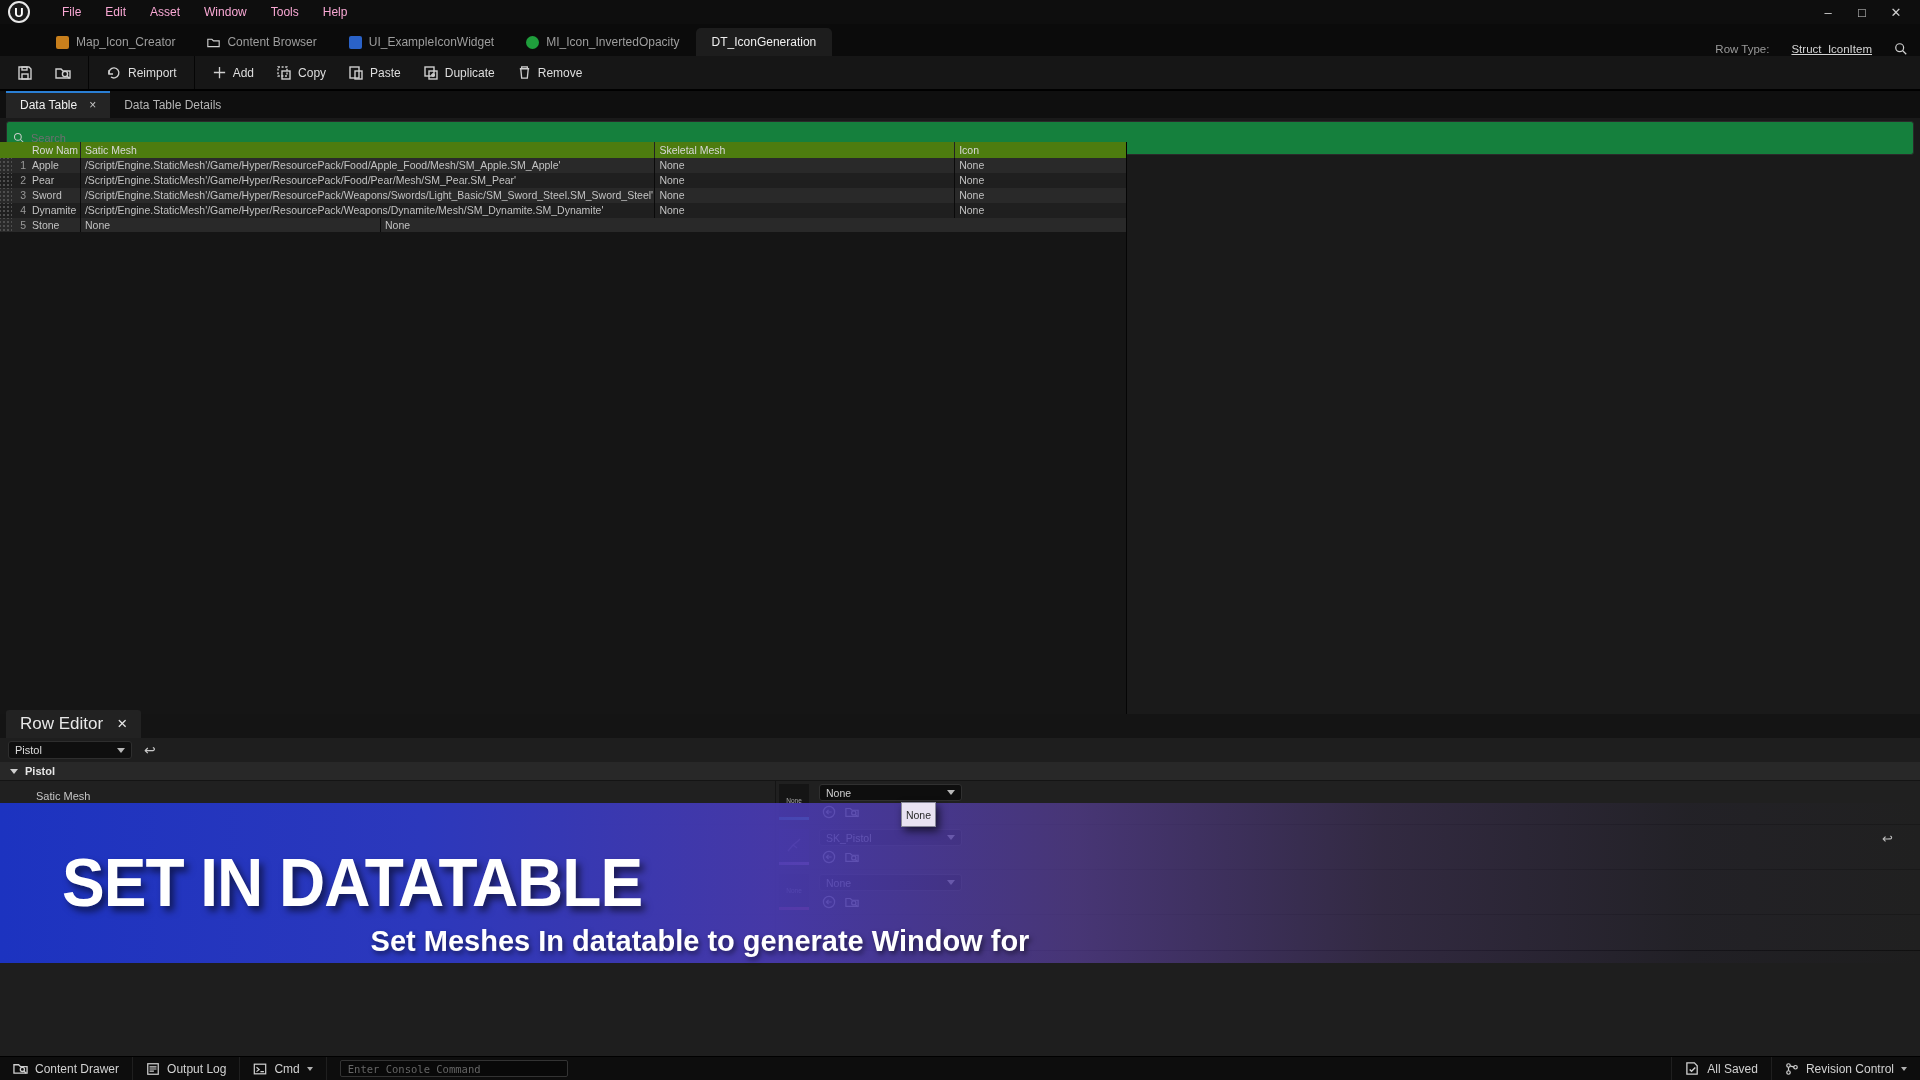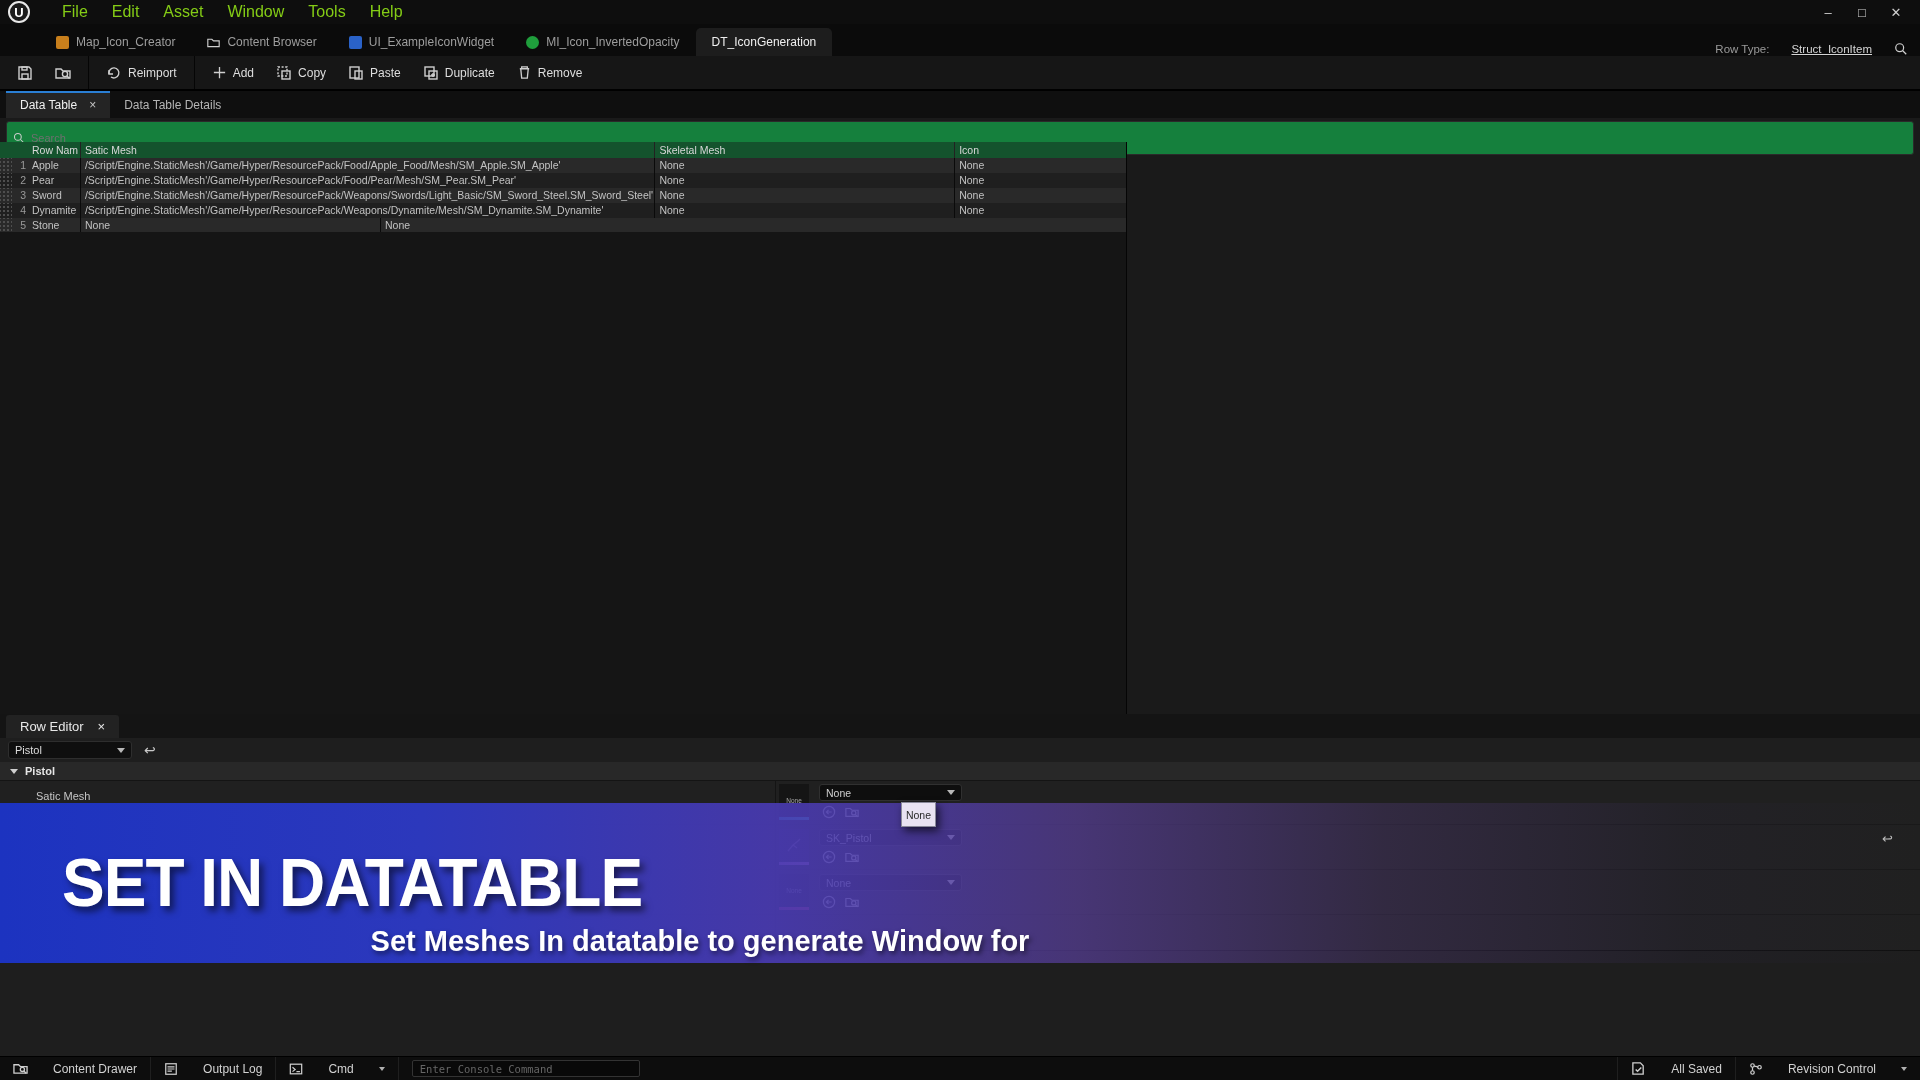--- a/index.html
+++ b/index.html
@@ -4,21 +4,21 @@
 <style>
   * { margin:0; padding:0; box-sizing:border-box; }
   html,body { background:#000; }
   body { font-family:"Liberation Sans", sans-serif; width:1920px; height:1080px; position:relative; overflow:hidden; color:#c8c8c8; }
   .abs { position:absolute; }
 
   
   #titlebar { left:0; top:0; width:1920px; height:24px; background:#0e0e0e; display:flex; align-items:center; }
   .ue-logo { width:22px; height:22px; border-radius:50%; border:2px solid #e8e8e8; margin-left:8px; display:flex; align-items:center; justify-content:center; color:#fff; font-weight:bold; font-size:13px; background:#1a1a1a; }
   .menus { display:flex; margin-left:22px; gap:4px; }
-  .menu-item { color:#84cc16; font-size:16px; padding:2px 10px; cursor:default; }
+  .menu-item { color:#f9a8d4; font-size:12px; padding:2px 10px; cursor:default; }
   .win-controls { margin-left:auto; display:flex; align-items:center; gap:6px; padding-right:10px; color:#cfcfcf; font-size:13px; }
   .win-btn { width:28px; text-align:center; }
 
   
   #tabstrip { left:0; top:24px; width:1920px; height:32px; background:#0b0b0b; display:flex; align-items:flex-end; }
   .atab { display:flex; align-items:center; gap:7px; height:28px; padding:0 16px; font-size:12px; color:#9e9e9e; }
   .atab.active { background:#1d1d1d; color:#efefef; border-radius:5px 5px 0 0;flex-direction:column; }
   .atab .close { margin-left:10px; color:#bbb; font-size:13px; }
   .tab-ic { width:13px; height:13px; border-radius:2px; display:inline-block; }
   .rowtype { margin-left:auto; display:flex; align-items:center; gap:22px; padding-right:12px; font-size:11.5px; color:#9a9a9a; }
@@ -39,38 +39,38 @@
   
   #searchwrap { left:6px; top:121px; width:1908px; height:17px; background:#15803d; border:1px solid #2a2a2a; border-radius:3px; display:flex; align-items:center; padding:16px 6px; gap:6px; }
   #searchwrap input { flex:1; background:transparent; border:none; outline:none; color:#cfcfcf; font-size:11px; font-family:"Liberation Sans",sans-serif; }
   #searchwrap input::placeholder { color:#6f6f6f; }
 
   
   #mainarea { left:0; top:118px; width:1920px; height:596px; background:#1a1a1a; }
   #tablepanel { left:0; top:142px; width:1127px; background:#151515; border-right:1px solid #050505; }
   #tablefill { left:0; top:232px; width:1127px; height:482px; background:#151515; border-right:1px solid #050505; }
   .trow { display:flex; height:15px; line-height:15px; font-size:10.5px; white-space:nowrap; }
-  .thead { background:#14532d; color:#d8d8d8; height:16px; line-height:16px; }
+  .thead { background:#4d7c0f; color:#d8d8d8; height:16px; line-height:16px; }
   .c-drag { width:12px; background-image:radial-gradient(#4e4e4e 1px, transparent 1px); background-size:4px 4px; background-position:2px 2px; }
   .thead .c-drag { background-image:none; }
   .c-num { width:18px; text-align:right; padding-right:4px; color:#9a9a9a; }
   .c-name { width:50px; overflow:hidden; padding-left:2px; }
   .c-sm { width:575px; overflow:hidden; border-left:1px solid #0a0a0a; padding-left:4px; }
   .c-sk { width:300px; overflow:hidden; border-left:1px solid #0a0a0a; padding-left:4px; }
   .c-ic { width:172px; overflow:hidden; border-left:1px solid #0a0a0a; padding-left:4px; }
   .thead .c-sm,.thead .c-sk,.thead .c-ic { border-left:1px solid #222; }
   .r-odd { background:#292929; color:#c2c2c2; }
   .r-even { background:#1f1f1f; color:#c2c2c2; }
   .r-sel { background:#46413a; color:#e7a03a; box-shadow:inset 0 0 0 1px #c8882a; }
   .r-sel .c-num { color:#e7a03a; }
 
   
   #roweditor { left:0; top:714px; width:1920px; height:346px; background:#1e1e1e; border-top:1px solid #000; }
   #re-tabs { left:0; top:714px; width:1920px; height:24px; background:#141414; display:flex; align-items:flex-end; }
-  .retab { background:#222; color:#e8e8e8; font-size:13px; padding:4px 14px; display:flex; gap:14px; align-items:center; margin-left:6px; border-radius:3px 3px 0 0; }
+  .retab { background:#222; color:#e8e8e8; font-size:17px; padding:4px 14px; display:flex; gap:14px; align-items:center; margin-left:6px; border-radius:3px 3px 0 0; }
   #re-combo-row { left:0; top:738px; width:1920px; height:24px; display:flex; align-items:center; gap:12px; padding-left:8px; }
   .combo { width:124px; height:18px; background:#0f0f0f; border:1px solid #2e2e2e; border-radius:3px; font-size:11px; color:#dcdcdc; display:flex; align-items:center; padding:0 6px; justify-content:space-between; }
   .chev { width:0; height:0; border-left:4px solid transparent; border-right:4px solid transparent; border-top:5px solid #b8b8b8; }
   .undo-g { color:#c9c9c9; font-size:14px; }
   #re-section { left:0; top:762px; width:1920px; height:19px; background:#282828; display:flex; align-items:center; gap:7px; padding-left:10px; font-size:11px; font-weight:bold; color:#e6e6e6; border-bottom:1px solid #141414; }
   .tri-down { width:0; height:0; border-left:4px solid transparent; border-right:4px solid transparent; border-top:5px solid #cfcfcf; }
 
   #propgrid { left:0; top:781px; width:1920px; height:170px; background:#202020; border-bottom:1px solid #101010; }
   .pg-divider { position:absolute; left:775px; top:0; width:1px; height:170px; background:#141414; }
   .prow { position:absolute; left:0; width:1920px; height:44px; border-bottom:1px solid #191919; }
@@ -83,21 +83,21 @@
   .reset-far { position:absolute; left:1882px; top:50px; color:#bdbdbd; font-size:13px; z-index:25; }
 
   
   #banner { left:0; top:803px; width:1920px; height:160px; z-index:20; pointer-events:none;
     background:linear-gradient(90deg, #1c33c0 0%, #2c38bc 22%, rgba(72,58,176,.93) 40%, rgba(90,64,158,.68) 56%, rgba(80,58,120,.38) 72%, rgba(50,42,78,.15) 88%, rgba(40,35,60,0) 100%); }
   #banner-title { position:absolute; left:62px; top:42px; font-size:64px; font-weight:800; letter-spacing:-1px; color:#fff; transform:scaleY(1.08); text-shadow:4px 5px 7px rgba(0,0,0,.55); }
   #banner-sub { position:absolute; left:285px; top:122px; width:830px; text-align:center; font-size:29px; font-weight:700; color:#fff; text-shadow:2px 3px 5px rgba(0,0,0,.5); }
 
   
   #statusbar { left:0; top:1056px; width:1920px; height:24px; background:#0d0d0d; border-top:1px solid #000; display:flex; align-items:center; font-size:12px; color:#d2d2d2; }
-  .sb-item { display:flex; align-items:center; gap:25px; padding:0 13px; height:100%; border-right:1px solid #1f1f1f; }
+  .sb-item { display:flex; align-items:center; gap:7px; padding:0 13px; height:100%; border-right:1px solid #1f1f1f; }
   .sb-right { margin-left:auto; display:flex; height:100%; }
   .sb-right .sb-item { border-right:none; border-left:1px solid #1f1f1f; }
   #console-input { width:228px; height:17px; background:#090909; border:1px solid #333; border-radius:2px; color:#bbb; font-family:"DejaVu Sans Mono",monospace; font-size:10.5px; padding:0 7px; outline:none; }
   #console-input::placeholder { color:#666; }
   .chev-sm { width:0; height:0; border-left:3.5px solid transparent; border-right:3.5px solid transparent; border-top:4.5px solid #b0b0b0; }
 </style>
 </head>
 <body>
 
 <div id="titlebar" class="abs">

